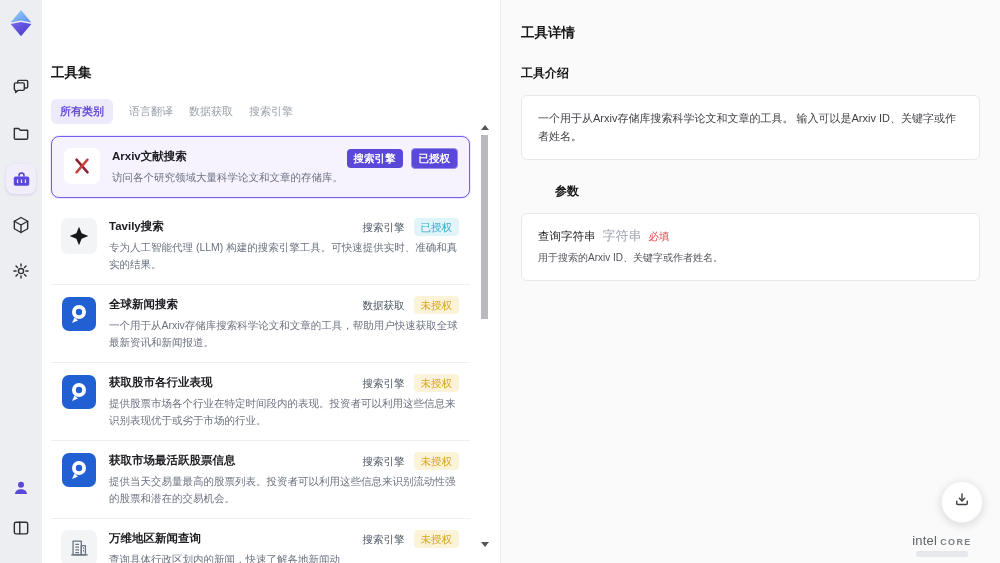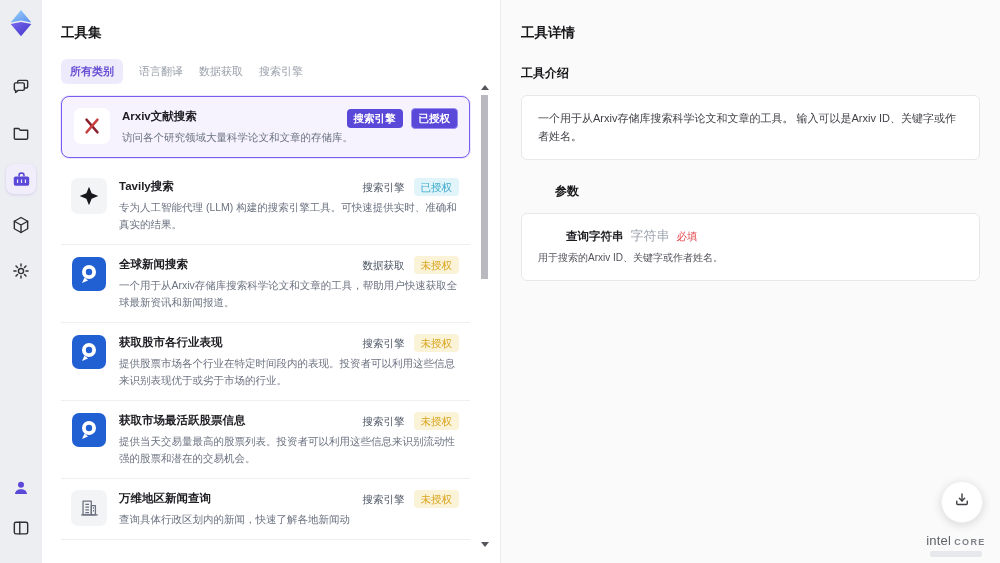--- a/index.html
+++ b/index.html
@@ -13,21 +13,21 @@
   .rail-logo { width:30px; height:30px; margin-bottom:34px; cursor:pointer; }
   .rail-btn { width:30px; height:30px; margin-bottom:16px; display:flex;
     align-items:center; justify-content:center; border-radius:8px; cursor:pointer; }
   .rail-btn.active { background:#f1edfb; box-shadow:0 1px 3px rgba(90,72,216,.18); }
   .rail-spacer { flex:1; }
   .rail-btn.bottom { margin-bottom:10px; }
   .rail-btn svg { display:block; }
 
   
   .toolset { width:458px; flex:none; background:#fff; position:relative;
-    padding:16px 30px 0 19px; }
+    padding:16px 30px 0 9px;margin-top:40px; }
   .panel-title { font-size:13.5px; font-weight:700; color:#18181b; margin-top:8px; }
   .tabs { display:flex; align-items:center; gap:16px; margin-top:17px; }
   .tab { font-size:11px; color:#9aa0aa; cursor:pointer; white-space:nowrap; }
   .tab.active { background:#eceafb; color:#6a4fd4; font-weight:700;
     padding:5px 9px; border-radius:6px; }
 
   .tool-list { margin-top:12px; }
   .card { position:relative; display:flex; gap:12px; padding:11px 10px 11px 10px;
     border-bottom:1px solid #efeff2; cursor:pointer; background:#fff;justify-content:space-between; }
   .card.selected { border:1px solid #7a5cf0; background:#f6f2fe; border-radius:8px;
@@ -66,31 +66,31 @@
   .section-h { font-size:12px; font-weight:700; color:#18181b; }
   .detail .panel-title { margin-top:8px; }
   .intro-h { margin-top:23px; }
   .info-box { margin-top:13px; background:#fff; border:1px solid #e8e8ec;
     border-radius:6px; padding:14px 16px; font-size:11px; color:#3f3f46;
     line-height:1.6; }
   .params-h { margin-top:23px;margin-left:34px; }
   .param-box { margin-top:13px; background:#fff; border:1px solid #e8e8ec;
     border-radius:6px; padding:13px 16px 15px; }
   .param-head { display:flex; align-items:baseline; gap:7px; }
-  .param-name { font-size:11.5px; font-weight:700; color:#1c1c21;margin-left:28px; }
+  .param-name { font-size:11.5px; font-weight:400; color:#1c1c21; }
   .param-type { font-size:13px; color:#9ca3af; }
   .param-required { font-size:10.5px; color:#e5484d; }
   .param-desc { margin-top:5px; font-size:10px; color:#52525b; line-height:1.5; }
 
   
   .dl-btn { position:absolute; right:17px; bottom:40px; width:42px; height:42px;
     border-radius:50%; background:#fff; border:1px solid #f1f1f3;
     box-shadow:0 2px 10px rgba(0,0,0,.14); display:flex; align-items:center;
     justify-content:center; cursor:pointer; }
-  .intel-mark { position:absolute; right:6px; bottom:6px; width:76px;
+  .intel-mark { position:absolute; right:20px; bottom:6px; width:76px;
     text-align:center; }
   .intel-row { display:flex; align-items:baseline; justify-content:center; gap:3px; }
   .intel-word { font-size:13px; color:#5f6368; letter-spacing:.2px; }
   .core-word { font-size:9px; color:#7d8086; letter-spacing:1.4px; font-weight:700; }
   .intel-sub { margin:3px auto 0; width:52px; height:6px; background:#e7e8eb;
     border-radius:2px; }
 </style>
 </head>
 <body>
 

